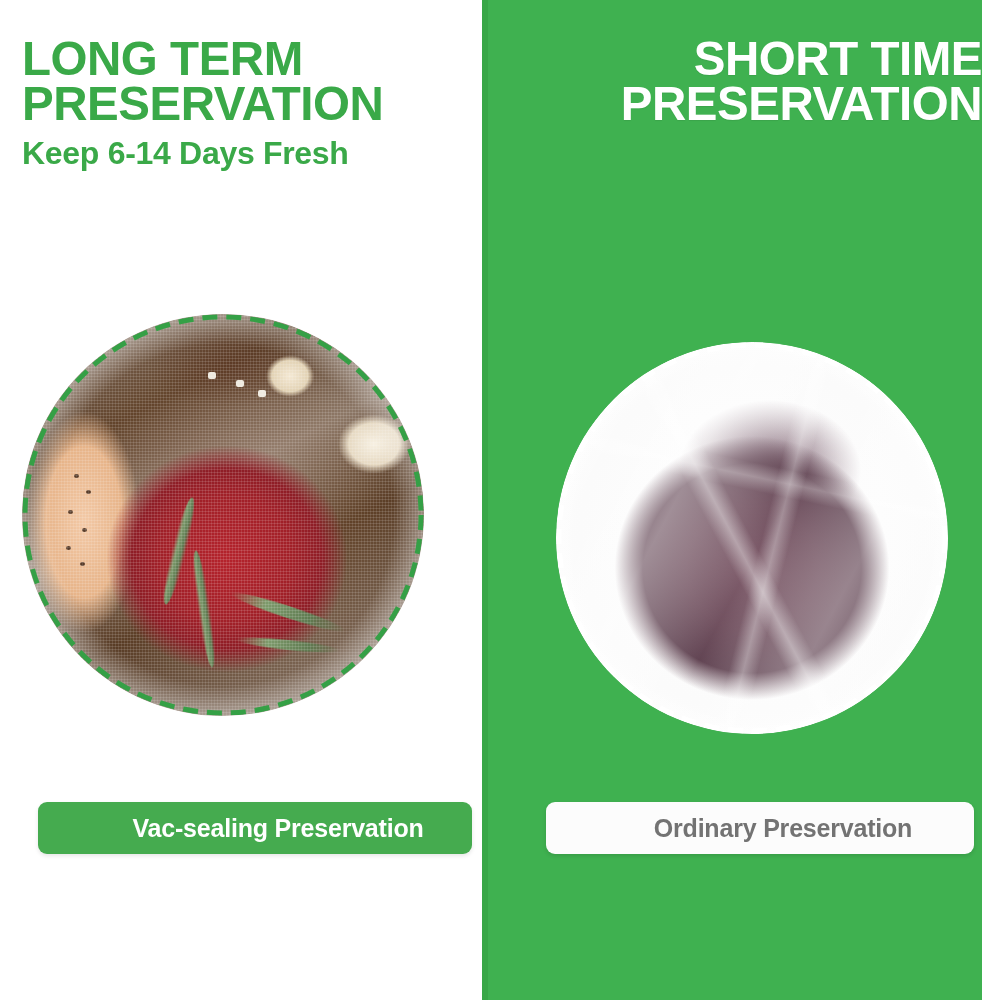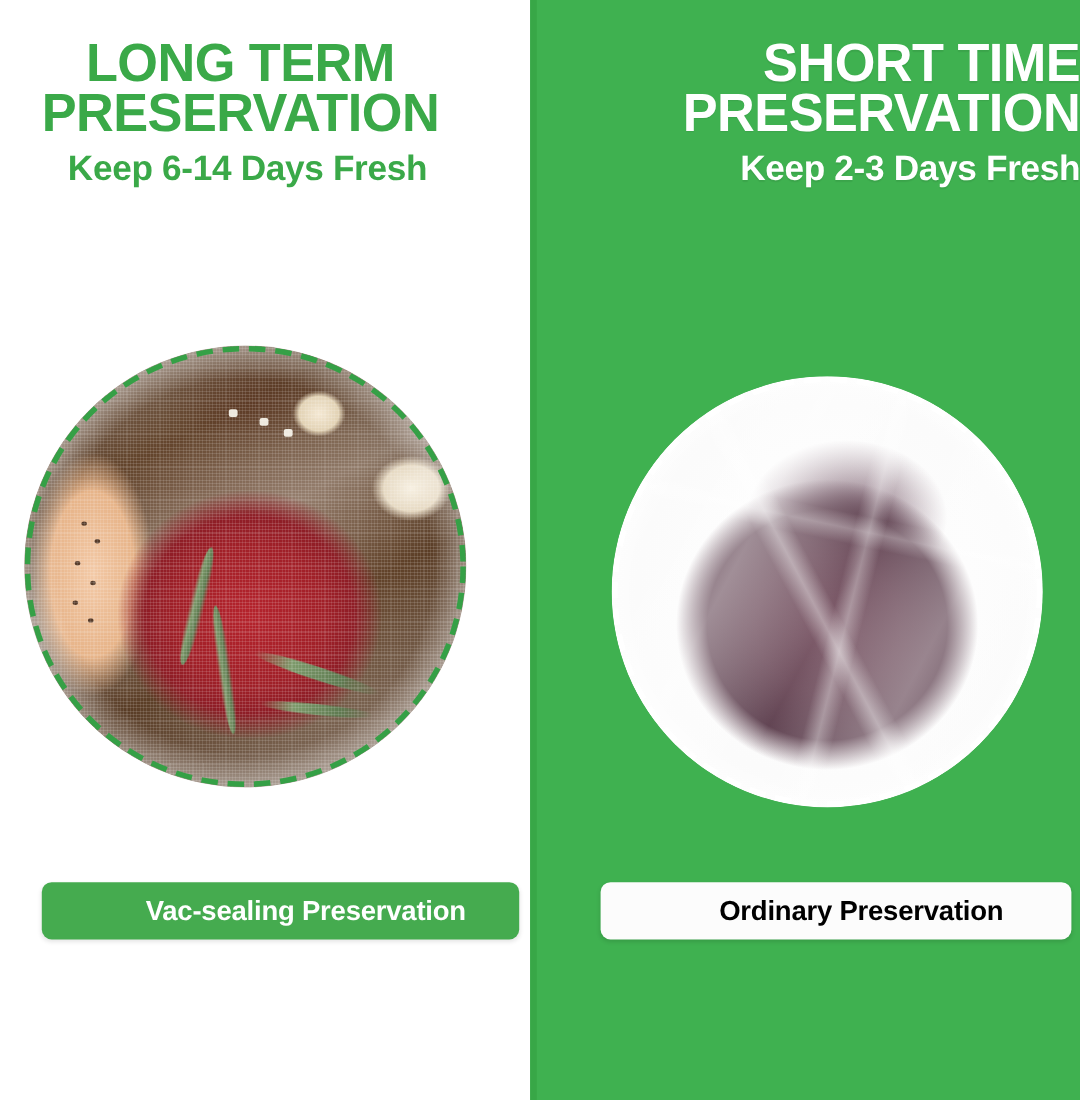--- a/index.html
+++ b/index.html
@@ -47,22 +47,22 @@
     background: #38a747;
   }
 
   
   .heading-block {
     position: absolute;
     top: 36px;
     width: 430px;
   }
   .heading-left {
-    left: 10px;
-    text-align: center;
+    left: 22px;
+    text-align: left;
   }
   .heading-right {
     left: 546px;
     width: 436px;
     text-align: right;
   }
 
   .headline {
     font-weight: 700;
     font-size: 49px;
@@ -263,21 +263,21 @@
     width: 388px;
     background: #45ab4f;
     color: #ffffff;
     box-shadow: 0 2px 4px rgba(0,0,0,0.10);
   }
   .pill-right {
     left: 546px;
     top: 802px;
     width: 382px;
     background: #fcfcfc;
-    color: #000000;
+    color: #737373;
     box-shadow: 0 2px 4px rgba(0,0,0,0.12);
   }
 </style>
 </head>
 <body>
 
 <div class="poster">
 
   <div class="panel panel-left"></div>
 
@@ -289,21 +289,20 @@
       <span class="headline-line">PRESERVATION</span>
     </h1>
     <p class="subhead">Keep 6-14 Days Fresh</p>
   </div>
 
   <div class="heading-block heading-right">
     <h1 class="headline">
       <span class="headline-line">SHORT TIME</span>
       <span class="headline-line">PRESERVATION</span>
     </h1>
-    <p class="subhead">Keep 2-3 Days Fresh</p>
   </div>
 
   <div class="photo-circle circle-left">
     <div class="circle-art art-left">
       <div class="rosemary" style="left:150px; top:182px; width:14px; height:110px; transform:rotate(14deg);"></div>
       <div class="rosemary" style="left:176px; top:236px; width:12px; height:118px; transform:rotate(-8deg);"></div>
       <div class="rosemary" style="left:206px; top:292px; width:120px; height:12px; transform:rotate(18deg);"></div>
       <div class="rosemary" style="left:214px; top:326px; width:104px; height:10px; transform:rotate(6deg);"></div>
       <div class="pepper-dot" style="left:52px; top:160px;"></div>
       <div class="pepper-dot" style="left:64px; top:176px;"></div>

